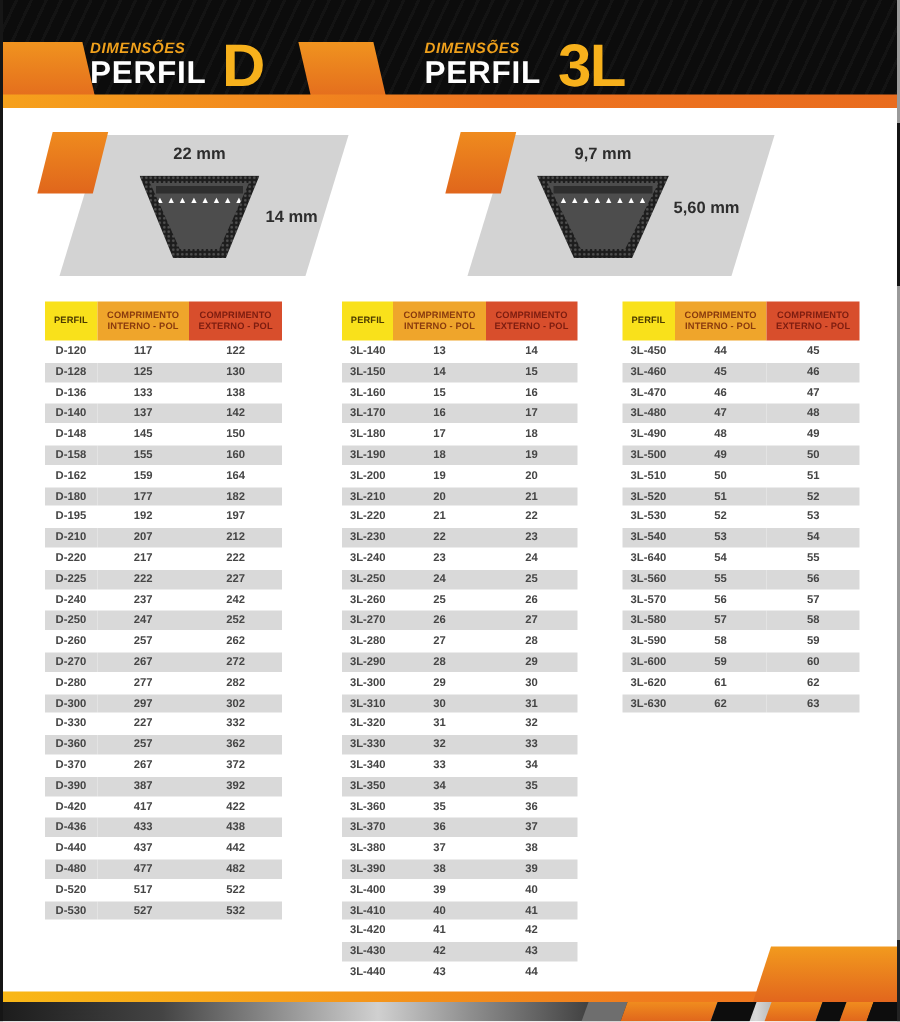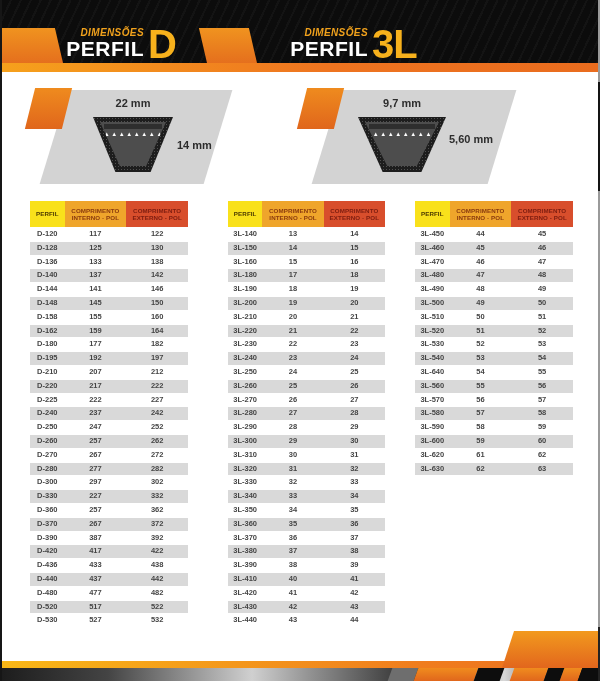--- a/index.html
+++ b/index.html
@@ -12,21 +12,21 @@
   
   .header{position:absolute;left:0;top:0;width:600px;height:72px;
         background:#0c0c0c;}
   .header:before{content:"";position:absolute;inset:0;
         background:repeating-linear-gradient(115deg,rgba(255,255,255,.03) 0 2px,transparent 2px 9px);}
   .header-strip{position:absolute;left:0;right:0;bottom:0;height:9px;
         background:linear-gradient(90deg,#f6a11c,#ee7420 55%,#e96c1e);}
   .hdeco{position:absolute;background:linear-gradient(180deg,#f0931f,#e2661d);}
   .hdeco.d1{left:-12px;top:28px;width:72px;height:44px;transform:skewX(13deg);}
   .hdeco.d2{left:204px;top:28px;width:50px;height:44px;transform:skewX(13deg);}
-  .htitle{position:absolute;top:27px;text-align:right;color:#fff;z-index:2;}
+  .htitle{position:absolute;top:27px;color:#fff;z-index:2;}
   .htitle .kicker{display:block;font-style:italic;font-weight:bold;font-size:10px;
         letter-spacing:.4px;color:#f0a11c;line-height:11px;}
   .htitle .ttl{display:block;font-weight:bold;font-size:21px;letter-spacing:.5px;line-height:21px;color:#fff;}
   .hletter{position:absolute;top:25px;font-weight:bold;color:#f7b11c;font-size:40px;line-height:38px;
         letter-spacing:-1px;z-index:2;}
   .hs1{left:60px;width:84px;}
   .hl1{left:148px;}
   .hs2{left:283px;width:85px;}
   .hl2{left:372px;}
 
@@ -158,25 +158,20 @@
             <td class="c0">D-136</td>
             <td class="c1">133</td>
             <td class="c2">138</td>
           </tr>
           <tr>
             <td class="c0">D-140</td>
             <td class="c1">137</td>
             <td class="c2">142</td>
           </tr>
           <tr>
-            <td class="c0">D-144</td>
-            <td class="c1">141</td>
-            <td class="c2">146</td>
-          </tr>
-          <tr>
             <td class="c0">D-148</td>
             <td class="c1">145</td>
             <td class="c2">150</td>
           </tr>
           <tr>
             <td class="c0">D-158</td>
             <td class="c1">155</td>
             <td class="c2">160</td>
           </tr>
           <tr>
@@ -311,20 +306,25 @@
             <td class="c0">3L-150</td>
             <td class="c1">14</td>
             <td class="c2">15</td>
           </tr>
           <tr>
             <td class="c0">3L-160</td>
             <td class="c1">15</td>
             <td class="c2">16</td>
           </tr>
           <tr>
+            <td class="c0">3L-170</td>
+            <td class="c1">16</td>
+            <td class="c2">17</td>
+          </tr>
+          <tr>
             <td class="c0">3L-180</td>
             <td class="c1">17</td>
             <td class="c2">18</td>
           </tr>
           <tr>
             <td class="c0">3L-190</td>
             <td class="c1">18</td>
             <td class="c2">19</td>
           </tr>
           <tr>
@@ -419,20 +419,25 @@
           </tr>
           <tr>
             <td class="c0">3L-380</td>
             <td class="c1">37</td>
             <td class="c2">38</td>
           </tr>
           <tr>
             <td class="c0">3L-390</td>
             <td class="c1">38</td>
             <td class="c2">39</td>
+          </tr>
+          <tr>
+            <td class="c0">3L-400</td>
+            <td class="c1">39</td>
+            <td class="c2">40</td>
           </tr>
           <tr>
             <td class="c0">3L-410</td>
             <td class="c1">40</td>
             <td class="c2">41</td>
           </tr>
           <tr>
             <td class="c0">3L-420</td>
             <td class="c1">41</td>
             <td class="c2">42</td>

